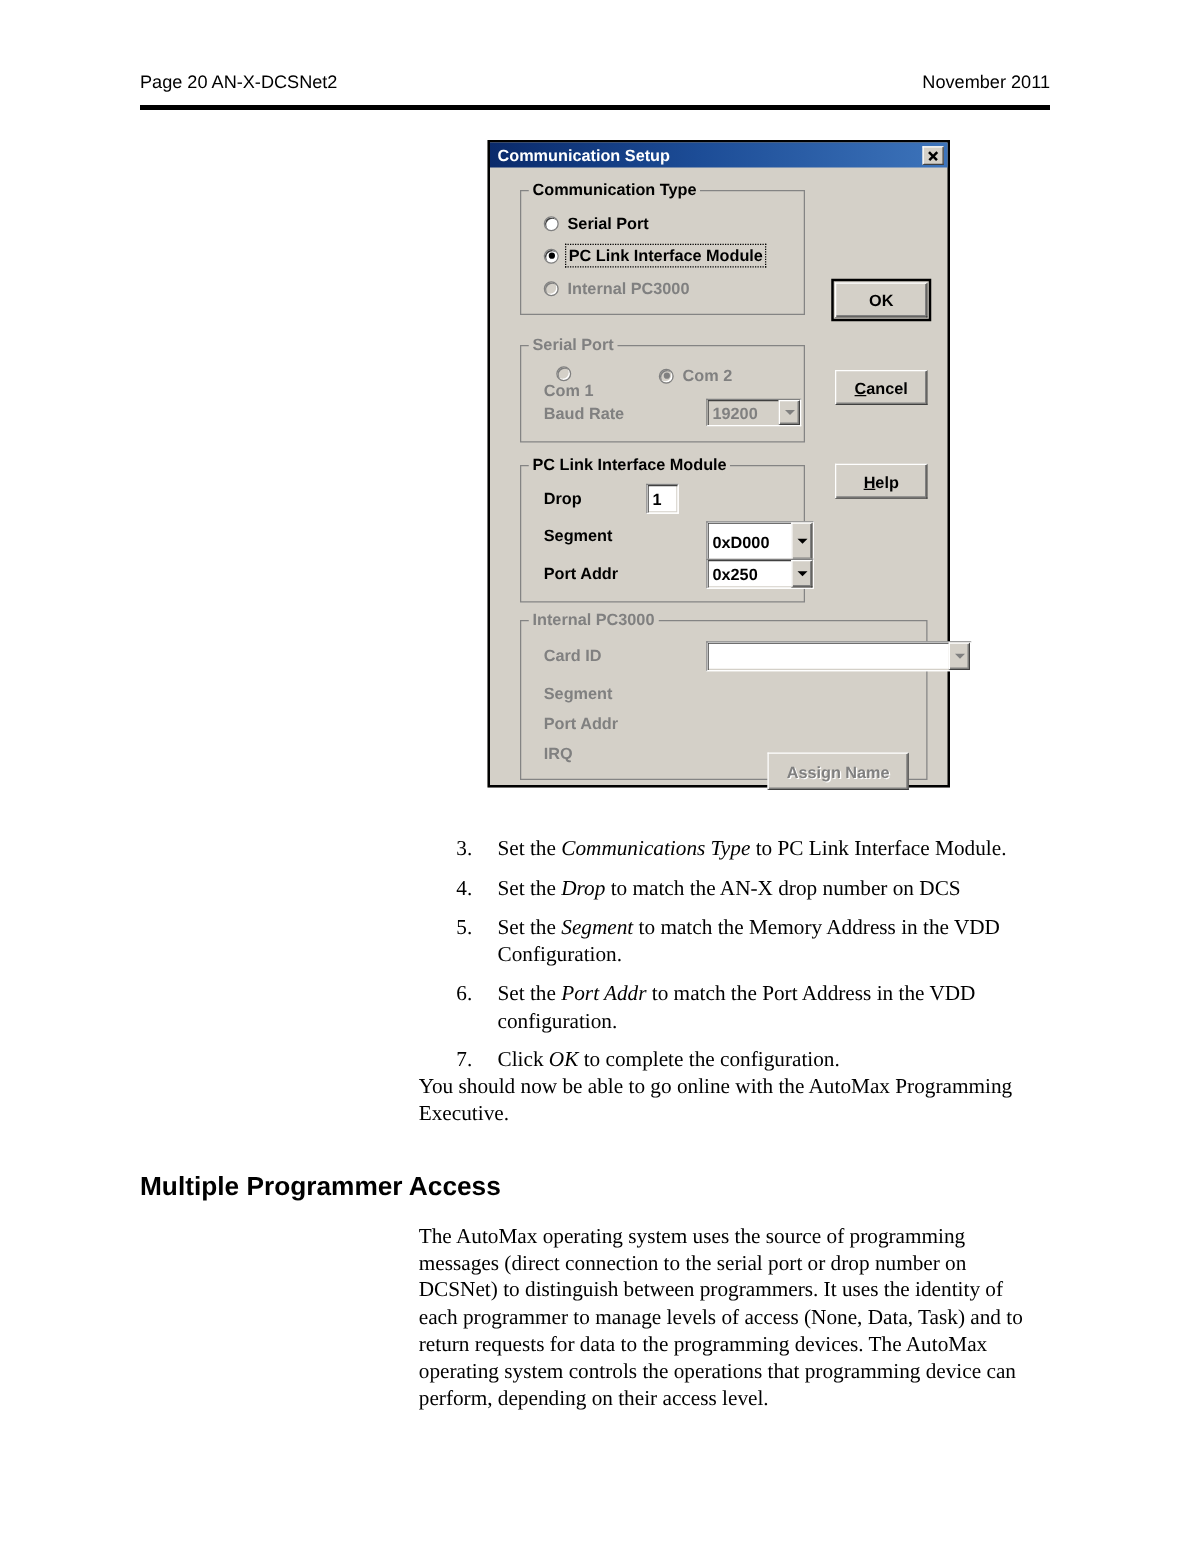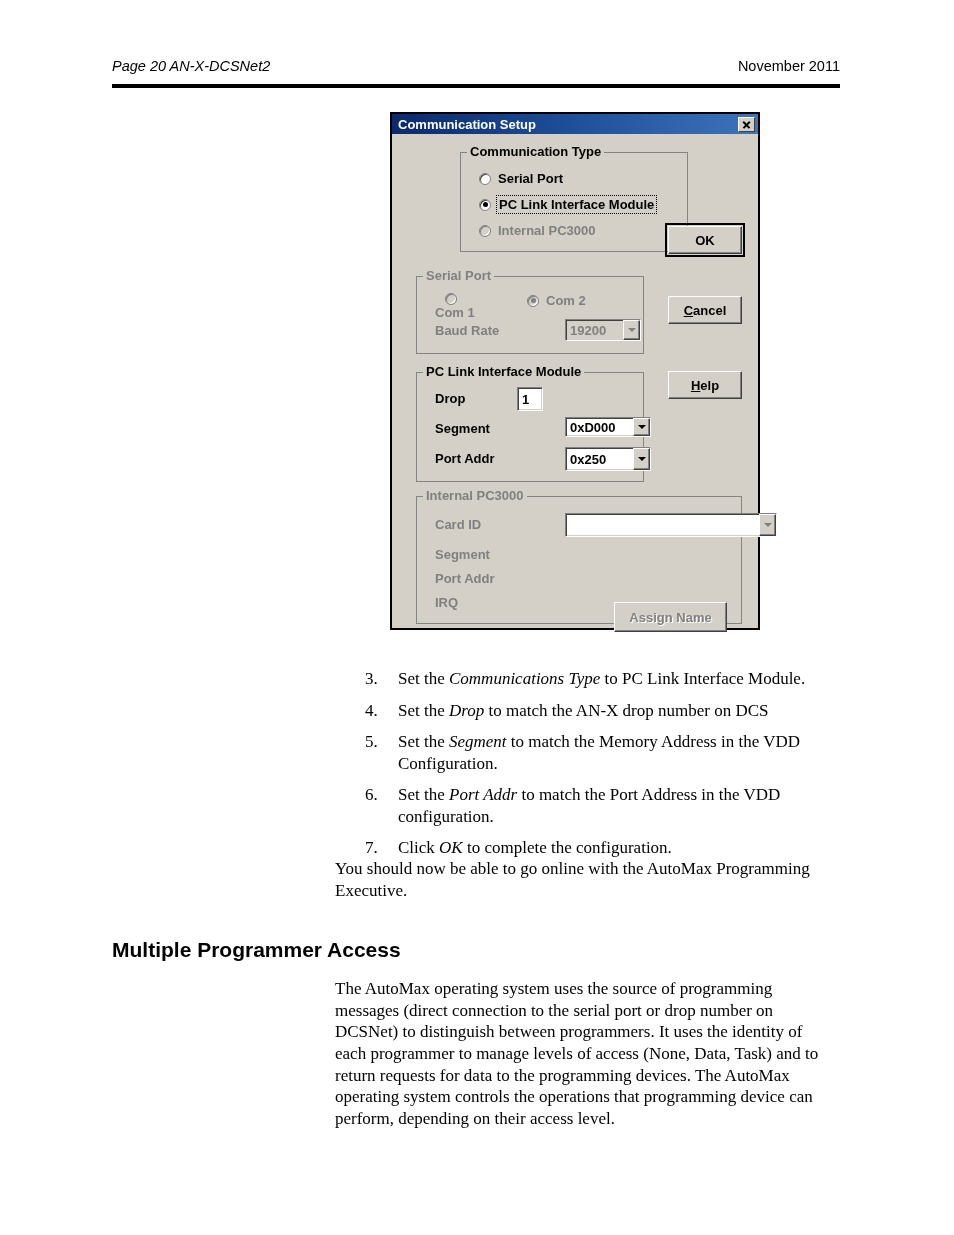--- a/index.html
+++ b/index.html
@@ -25,21 +25,20 @@
     height: 26px;
     font-family: "Liberation Sans", sans-serif;
     font-size: 14.5px;
     color: #000;
   }
   .hdr-left {
     position: absolute;
     left: 0;
     top: 0;
     white-space: nowrap;
-    font-style: italic;
   }
   .hdr-right {
     position: absolute;
     right: 0;
     top: 0;
     white-space: nowrap;
   }
   .header-rule {
     position: absolute;
     left: 112px;
@@ -127,21 +126,21 @@
     left: 6px;
     background: #d4d0c8;
     padding: 0 3px;
     font-size: 13px;
     font-weight: bold;
     color: #000;
     white-space: nowrap;
   }
   .groupbox.disabled .legend { color: #808080; }
 
-  .grp-comm { left: 24px; top: 18px; width: 228px; height: 100px; margin-left: 44px; }
+  .grp-comm { left: 24px; top: 18px; width: 228px; height: 100px; }
   .grp-serial { left: 24px; top: 142px; width: 228px; height: 78px; }
   .grp-pclink { left: 24px; top: 238px; width: 228px; height: 110px; }
   .grp-pc3000 { left: 24px; top: 362px; width: 326px; height: 128px; }
 
   
   .radio-row {
     position: absolute;
     display: flex;
     align-items: center;
     font-size: 13px;
@@ -394,21 +393,21 @@
 
     <div class="groupbox grp-pclink">
       <span class="legend">PC Link Interface Module</span>
 
       <span class="fld-label" style="left:18px; top:18px;">Drop</span>
       <div class="textbox" style="left:100px; top:14px; width:26px; height:24px;">
         <span>1</span>
       </div>
 
       <span class="fld-label" style="left:18px; top:48px;">Segment</span>
-      <div class="combo" style="left:100px; top:44px; width:86px; height:20px;">
+      <div class="combo" style="left:100px; top:44px; width:86px; height:32px;">
         <span class="cval">0xD000</span>
         <span class="arrow-btn">
             <span class="tri"></span>
           </span>
       </div>
 
       <span class="fld-label" style="left:18px; top:78px;">Port Addr</span>
       <div class="combo" style="left:100px; top:74px; width:86px; height:24px;">
         <span class="cval">0x250</span>
         <span class="arrow-btn">

